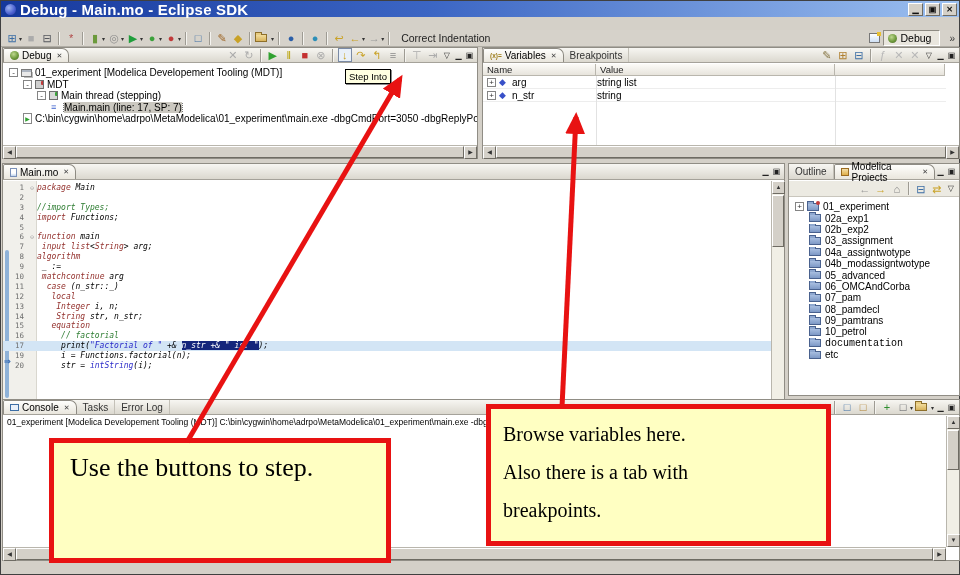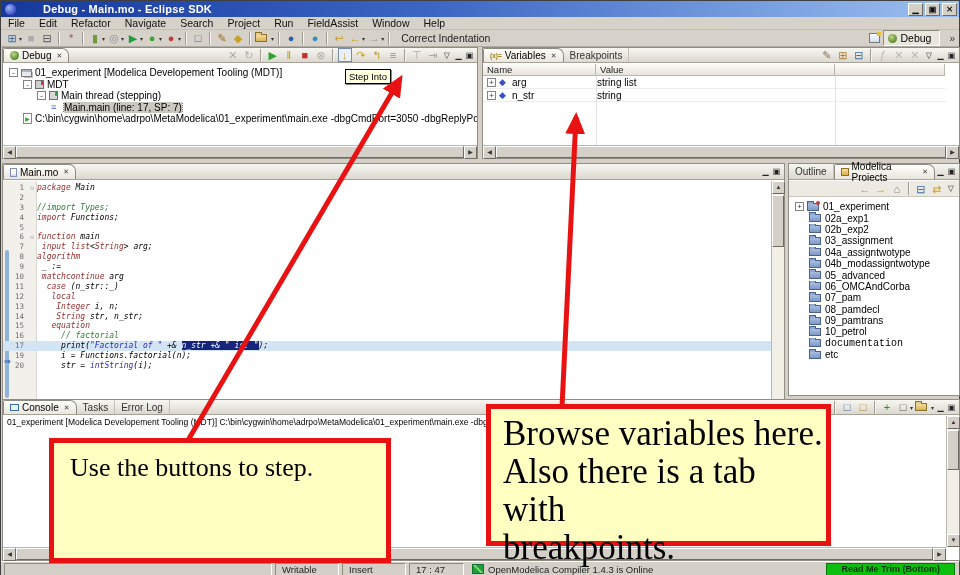--- a/index.html
+++ b/index.html
@@ -5,21 +5,21 @@
   * { margin:0; padding:0; box-sizing:border-box; }
   html,body { width:960px; height:575px; overflow:hidden; }
   body { font-family:"Liberation Sans", sans-serif; background:#D4D0C8; position:relative; }
   #app { position:absolute; inset:0; width:960px; height:575px; background:#D4D0C8; border:1px solid #404040; }
 
   
   #titlebar { position:absolute; left:0; top:0; width:100%; height:16px;
     background:linear-gradient(90deg,#16389C 0%,#3C66C4 45%,#9CC0F0 100%);
     display:flex; align-items:center; padding:0 2px; }
   #titleicon { width:11px; height:11px; border-radius:50%; background:radial-gradient(circle at 35% 35%,#9FB4F0,#4A5FD0 60%,#2A3A90); margin:0 4px 0 2px; flex:none; }
-  #titletext { color:#fff; font-size:11px; font-weight:bold; letter-spacing:.2px; white-space:nowrap;margin-left:23px; }
+  #titletext { color:#fff; font-size:15px; font-weight:bold; letter-spacing:.2px; white-space:nowrap; }
   .wbtns { margin-left:auto; display:flex; gap:2px; }
   .wbtn { width:15px; height:13px; background:#D4D0C8; border:1px solid; border-color:#fff #6E6B63 #6E6B63 #fff;
     font-size:8px; line-height:11px; text-align:center; color:#111; font-weight:bold; }
 
   #menubar { position:absolute; left:0; top:16px; width:100%; height:13px; background:#D6D2CA; border-bottom:1px solid #C2BFB6; display:flex; align-items:center; }
   .menuitem { font-size:10.5px; color:#111; padding:0 7px; }
 
   #maintoolbar { position:absolute; left:0; top:29px; width:100%; height:17px; background:#D6D2CA; border-bottom:1px solid #AFACA4; display:flex; align-items:center; padding-left:3px; }
   .tbtn { display:inline-flex; align-items:center; height:16px; padding:0 1px; }
   .ic { width:14px; height:14px; display:inline-flex; align-items:center; justify-content:center; font-size:11px; line-height:14px; }
@@ -110,32 +110,20 @@
   <div id="titlebar">
     <span id="titleicon"></span>
     <span id="titletext">Debug - Main.mo - Eclipse SDK</span>
     <span class="wbtns" id="winbtns">
         <span class="wbtn">▁</span>
         <span class="wbtn">▣</span>
         <span class="wbtn">✕</span>
       </span>
   </div>
 
-  <div id="menubar">
-      <span class="menuitem">File</span>
-      <span class="menuitem">Edit</span>
-      <span class="menuitem">Refactor</span>
-      <span class="menuitem">Navigate</span>
-      <span class="menuitem">Search</span>
-      <span class="menuitem">Project</span>
-      <span class="menuitem">Run</span>
-      <span class="menuitem">FieldAssist</span>
-      <span class="menuitem">Window</span>
-      <span class="menuitem">Help</span>
-    </div>
 
   <div id="maintoolbar">
     <span id="tb-items" style="display:flex;align-items:center;">
         <span class="tbtn">
           <span class="ic" style="color: rgb(60, 110, 165);">⊞</span>
           <span class="dd">▾</span>
         </span>
         <span class="tbtn">
           <span class="ic" style="color: rgb(171, 171, 171);">■</span>
         </span>
@@ -559,38 +547,27 @@
       <span class="sth" style="position:absolute; top:14px; left:0; right:0; height:40px;"></span>
       <span class="sbtn" style="position:absolute;bottom:0;">▼</span>
     </div>
     <div class="hsb" style="left:0; right:13px; bottom:0;">
       <span class="sbtn">◀</span>
       <span class="sth" style="flex:1 1 auto;"></span>
       <span class="sbtn">▶</span>
     </div>
   </div>
 
-  <div id="statusbar">
-    <span class="scell" style="width:268px;"></span>
-    <span class="scell" style="width:64px;">Writable</span>
-    <span class="scell" style="width:64px;">Insert</span>
-    <span class="scell" style="width:55px;">17 : 47</span>
-    <span id="omc">
-      <span class="omcic"></span>
-      <span>OpenModelica Compiler 1.4.3 is Online</span>
-    </span>
-    <span id="trimbtn">Read Me Trim (Bottom)</span>
-  </div>
 
   <div id="tooltip" style="left:344px; top:68px;">Step Into</div>
 
   <div class="callout" id="box1" style="left: 48px; top: 437px; width: 342px; height: 125px; border-width: 5px; font-size: 26px; padding: 10px 0px 0px 16px; background: rgb(255, 255, 194); border-color: rgb(232, 18, 18);">
     <div>Use the buttons to step.</div>
   </div>
-  <div class="callout" id="box2" style="left: 485px; top: 403px; width: 345px; height: 142px; border-width: 5px; font-size: 35px; line-height: 38px; padding: 6px 0px 0px 12px; background: rgb(255, 255, 194); border-color: rgb(232, 18, 18);">
+  <div class="callout" id="box2" style="left: 485px; top: 403px; width: 345px; height: 142px; border-width: 5px; font-size: 20px; line-height: 38px; padding: 6px 0px 0px 12px; background: rgb(255, 255, 194); border-color: rgb(232, 18, 18);">
     <div>Browse variables here.</div>
     <div>Also there is a tab with</div>
     <div>breakpoints.</div>
   </div>
 
   <svg id="arrowsvg" width="960" height="575">
     <defs>
       <marker id="ah" markerWidth="4.6" markerHeight="4" refX="3.4" refY="2" orient="auto" markerUnits="strokeWidth">
         <path d="M0,0 L4.4,2 L0,4 Z" fill="#E81212"></path>
       </marker>

